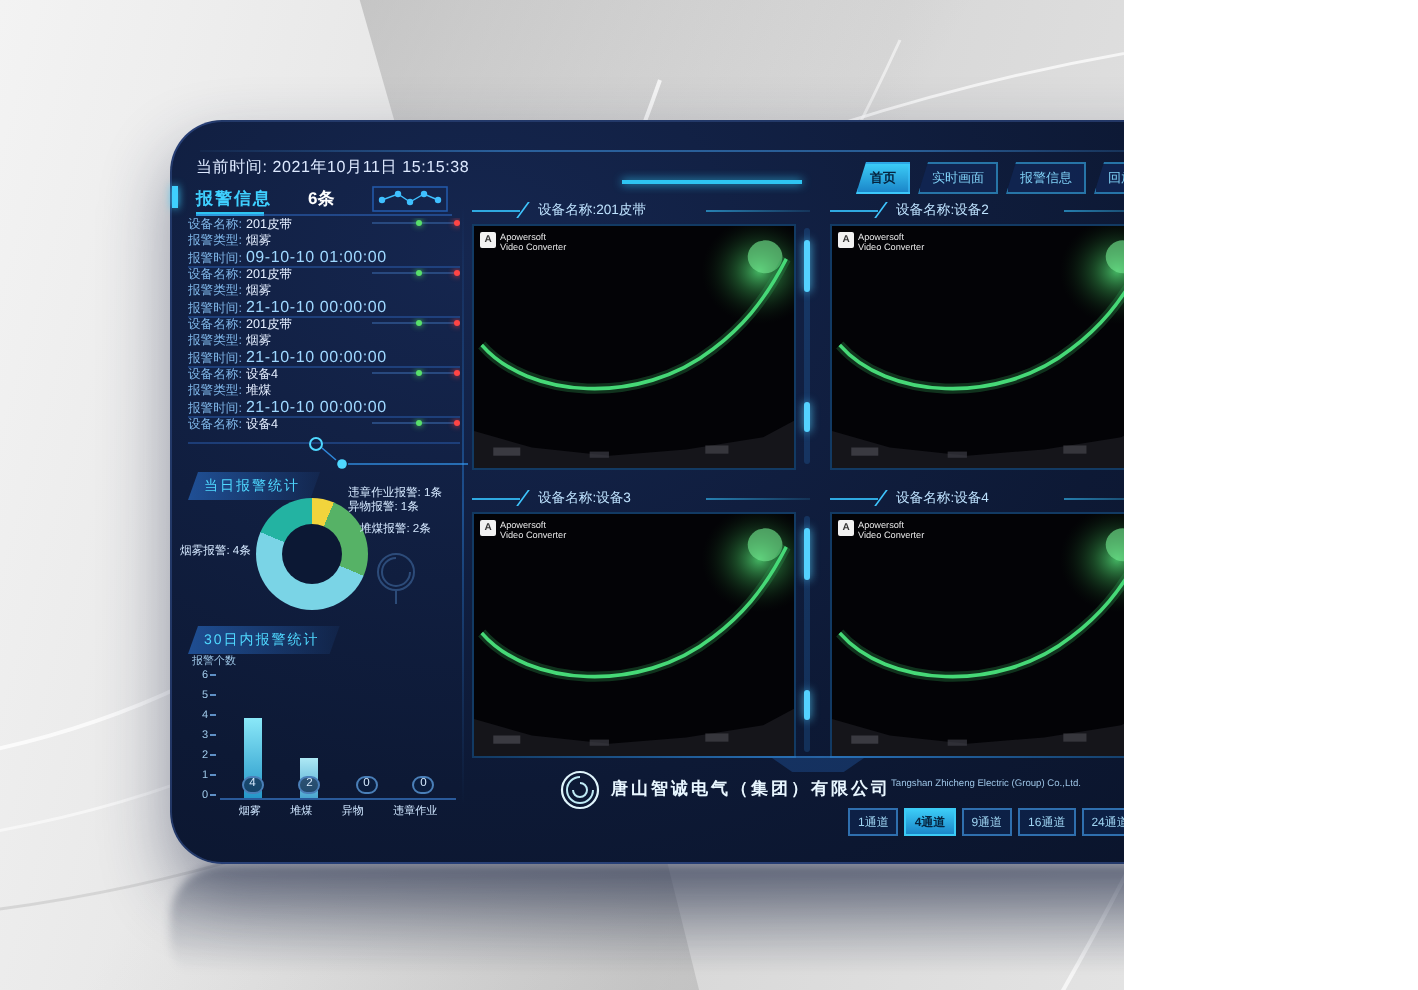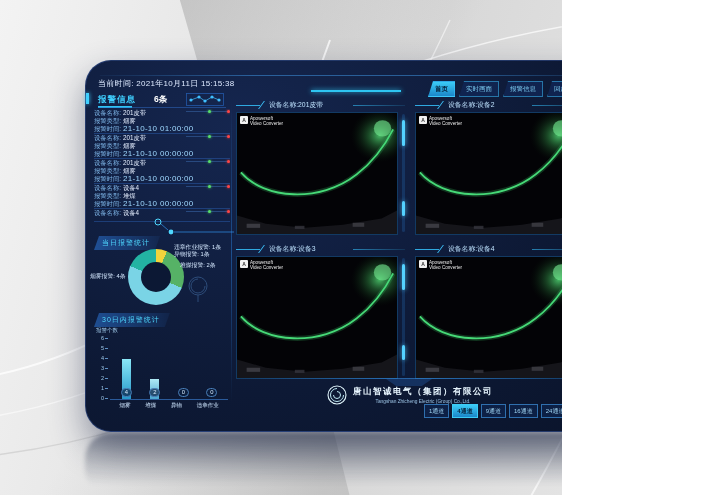--- a/index.html
+++ b/index.html
@@ -107,21 +107,21 @@
   .vthumb{left:0;width:3px;background:#54d2ff;box-shadow:0 0 5px rgba(84,210,255,.9);border-radius:2px;}
   .vthumb.t1{top:6px;height:26px;}
   .vthumb.t2{bottom:16px;height:15px;}
 
   
   .footer-line{left:150px;top:317px;width:348px;height:1px;background:linear-gradient(90deg,transparent,rgba(60,160,255,.55),transparent);}
   .footer-notch{left:300px;top:318px;width:46px;height:7px;background:rgba(40,110,200,.3);
     clip-path:polygon(0 0,100% 0,78% 100%,22% 100%);}
   .company{left:150px;top:324px;width:348px;display:flex;justify-content:center;align-items:center;gap:6px;position:absolute;}
   .company .logo{position:static;width:20px;height:20px;}
-  .ctext{position:static;display:flex;flex-direction:column;text-align:center;}
+  .ctext{position:static;display:flex;flex-direction:row;}
   .company-cn{position:static;font-size:8.5px;font-weight:bold;color:#e8f6ff;letter-spacing:1.5px;}
   .company-en{position:static;font-size:4.8px;color:#9cc3e4;margin-top:1px;}
   .channels{left:338px;top:343px;display:flex;gap:3px;position:absolute;}
   .ch{position:static;font-size:6px;padding:1.5px 4px;border:1px solid #2f6fae;color:#9fd4f2;
     background:rgba(14,36,78,.75);cursor:pointer;white-space:nowrap;}
   .ch.active{background:linear-gradient(180deg,#3bcbf6,#1b86c9);color:#05233e;font-weight:bold;border-color:#3bcbf6;}
 
   
   .devframe{left:502px;top:30px;width:37px;height:334px;border:1px solid rgba(47,107,200,.35);
     background:rgba(10,22,48,.55);border-radius:2px;}
@@ -191,21 +191,21 @@
     </svg>
 
     <div class="alarm-list">
       <div class="acard">
         <div class="ind">
             <i class="dg"></i>
             <i class="dr"></i>
           </div>
         <div class="arow"><span class="alab">设备名称:</span><span class="aval">201皮带</span></div>
         <div class="arow"><span class="alab">报警类型:</span><span class="aval">烟雾</span></div>
-        <div class="arow"><span class="alab">报警时间:</span><span class="aval time">21-10-10 01:00:00</span></div>
+        <div class="arow"><span class="alab">报警时间:</span><span class="aval time">09-10-10 01:00:00</span></div>
       </div>
       <div class="acard">
         <div class="ind">
             <i class="dg"></i>
             <i class="dr"></i>
           </div>
         <div class="arow"><span class="alab">设备名称:</span><span class="aval">201皮带</span></div>
         <div class="arow"><span class="alab">报警类型:</span><span class="aval">烟雾</span></div>
         <div class="arow"><span class="alab">报警时间:</span><span class="aval time">21-10-10 00:00:00</span></div>
       </div>

